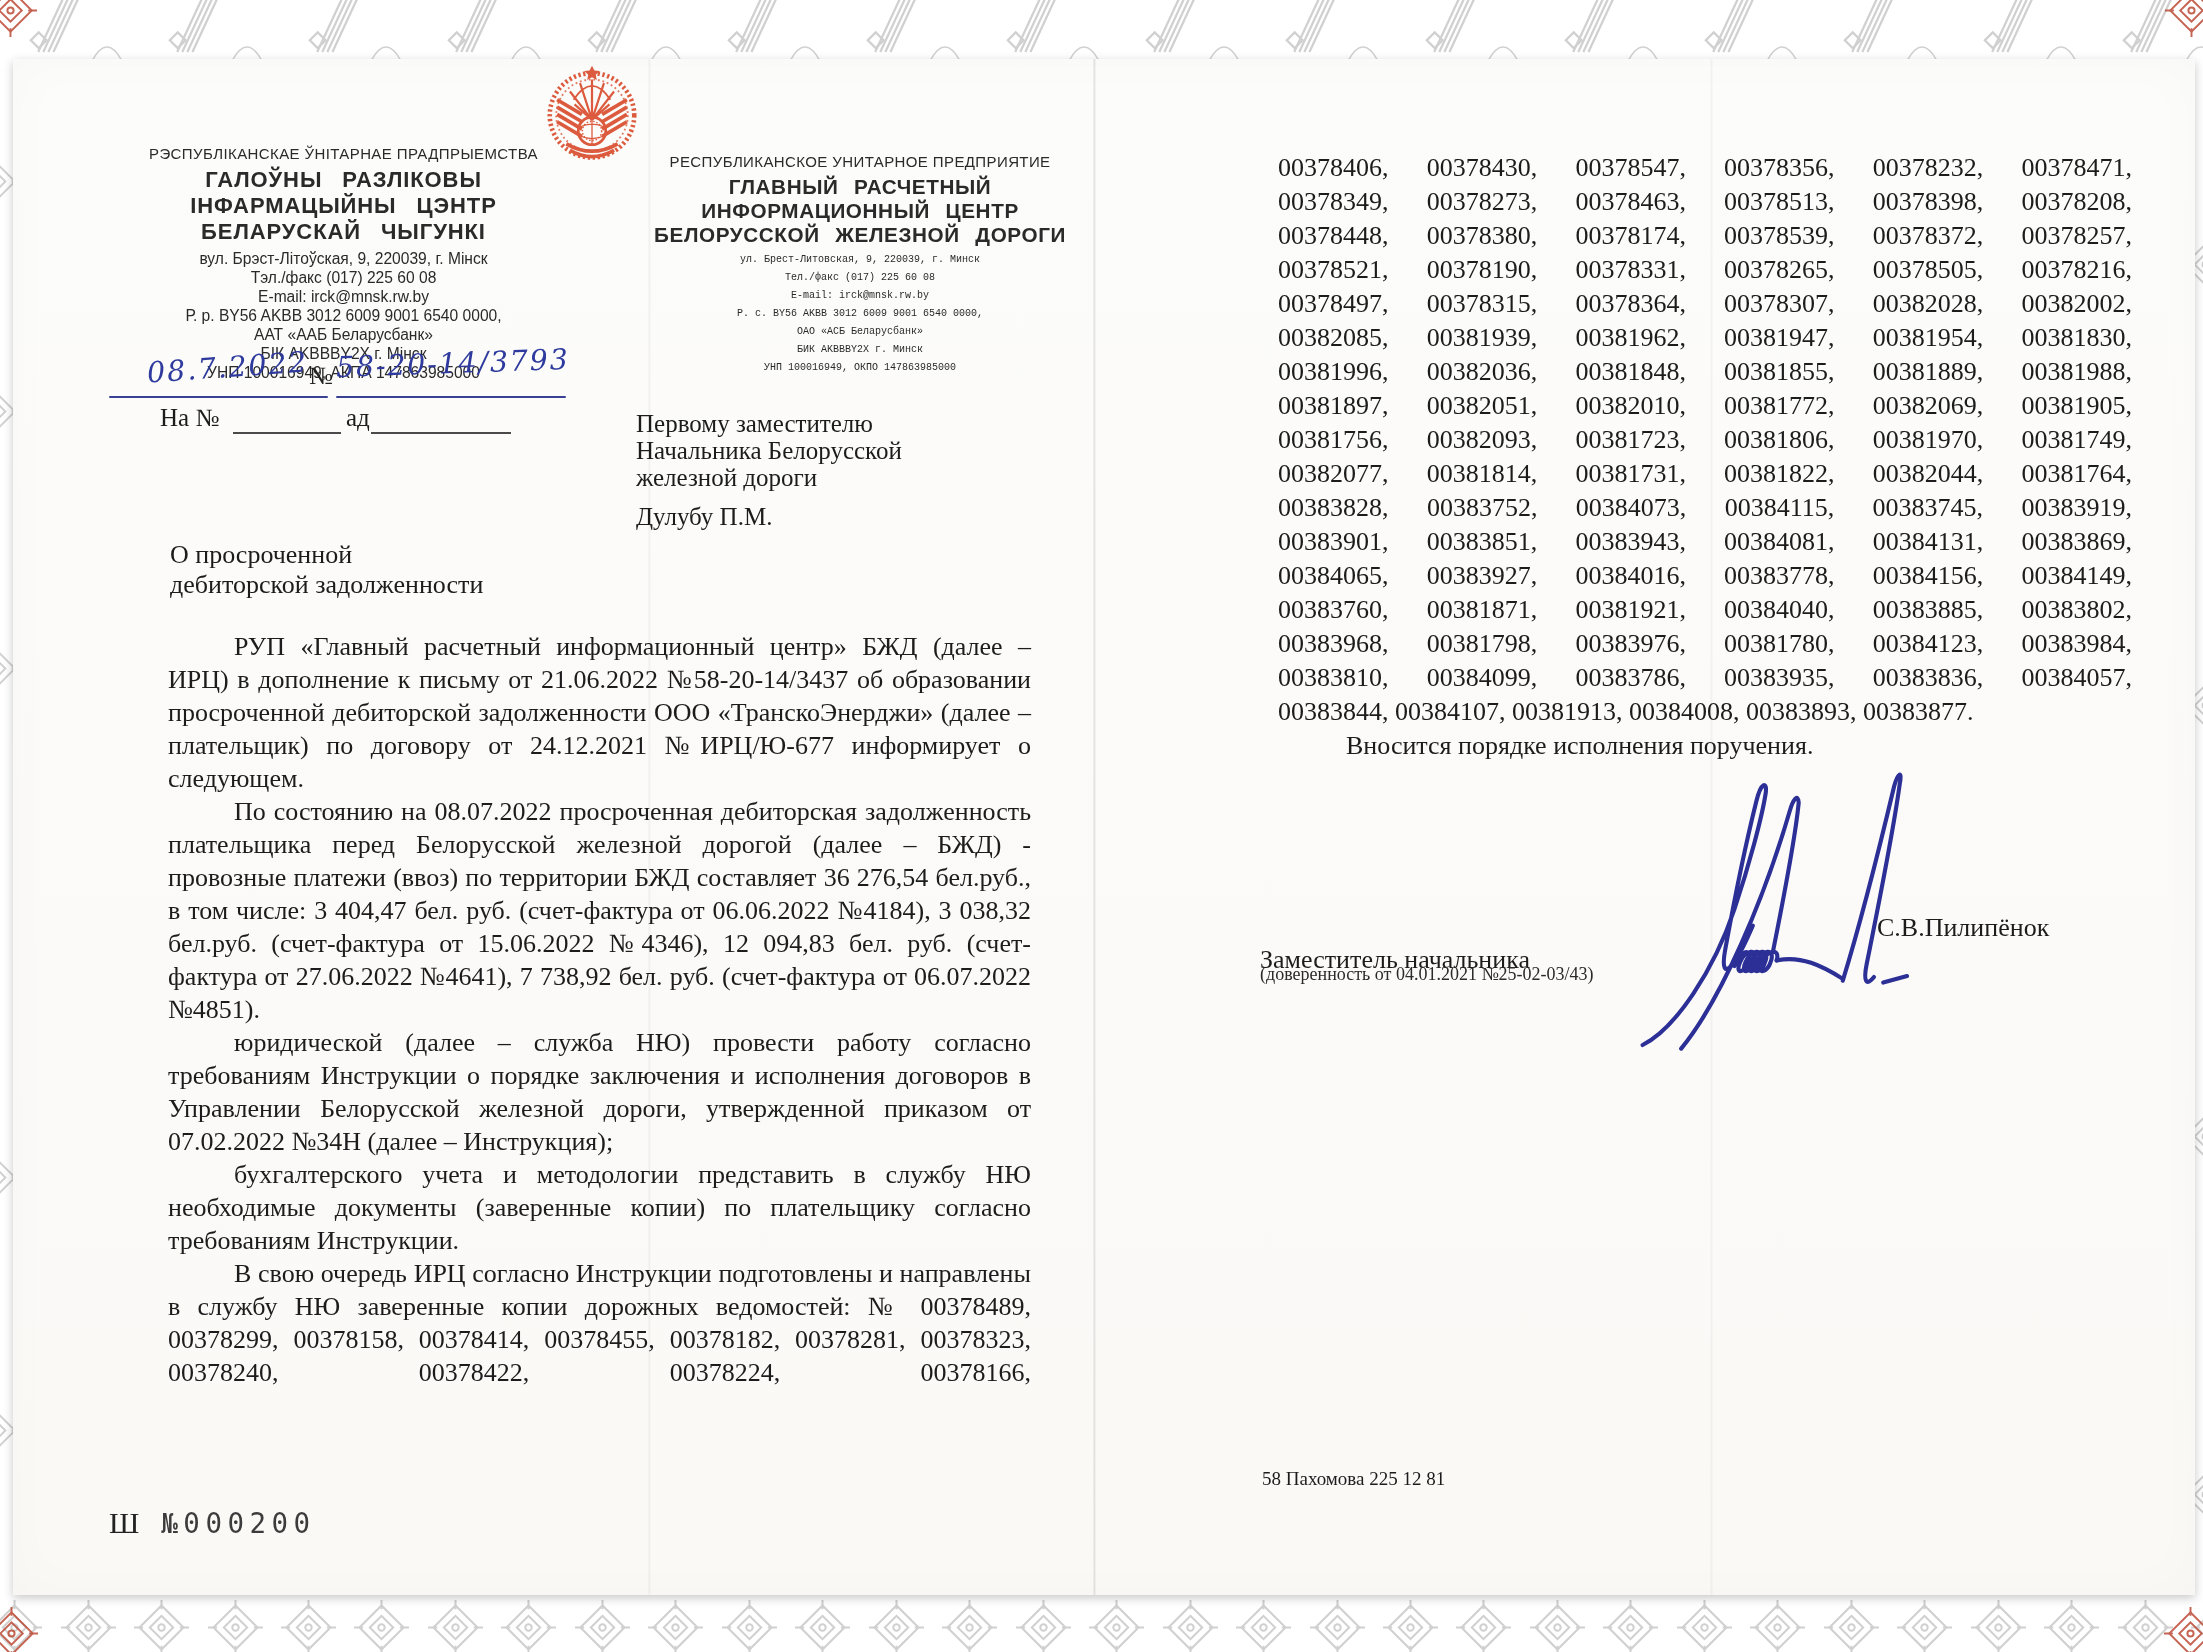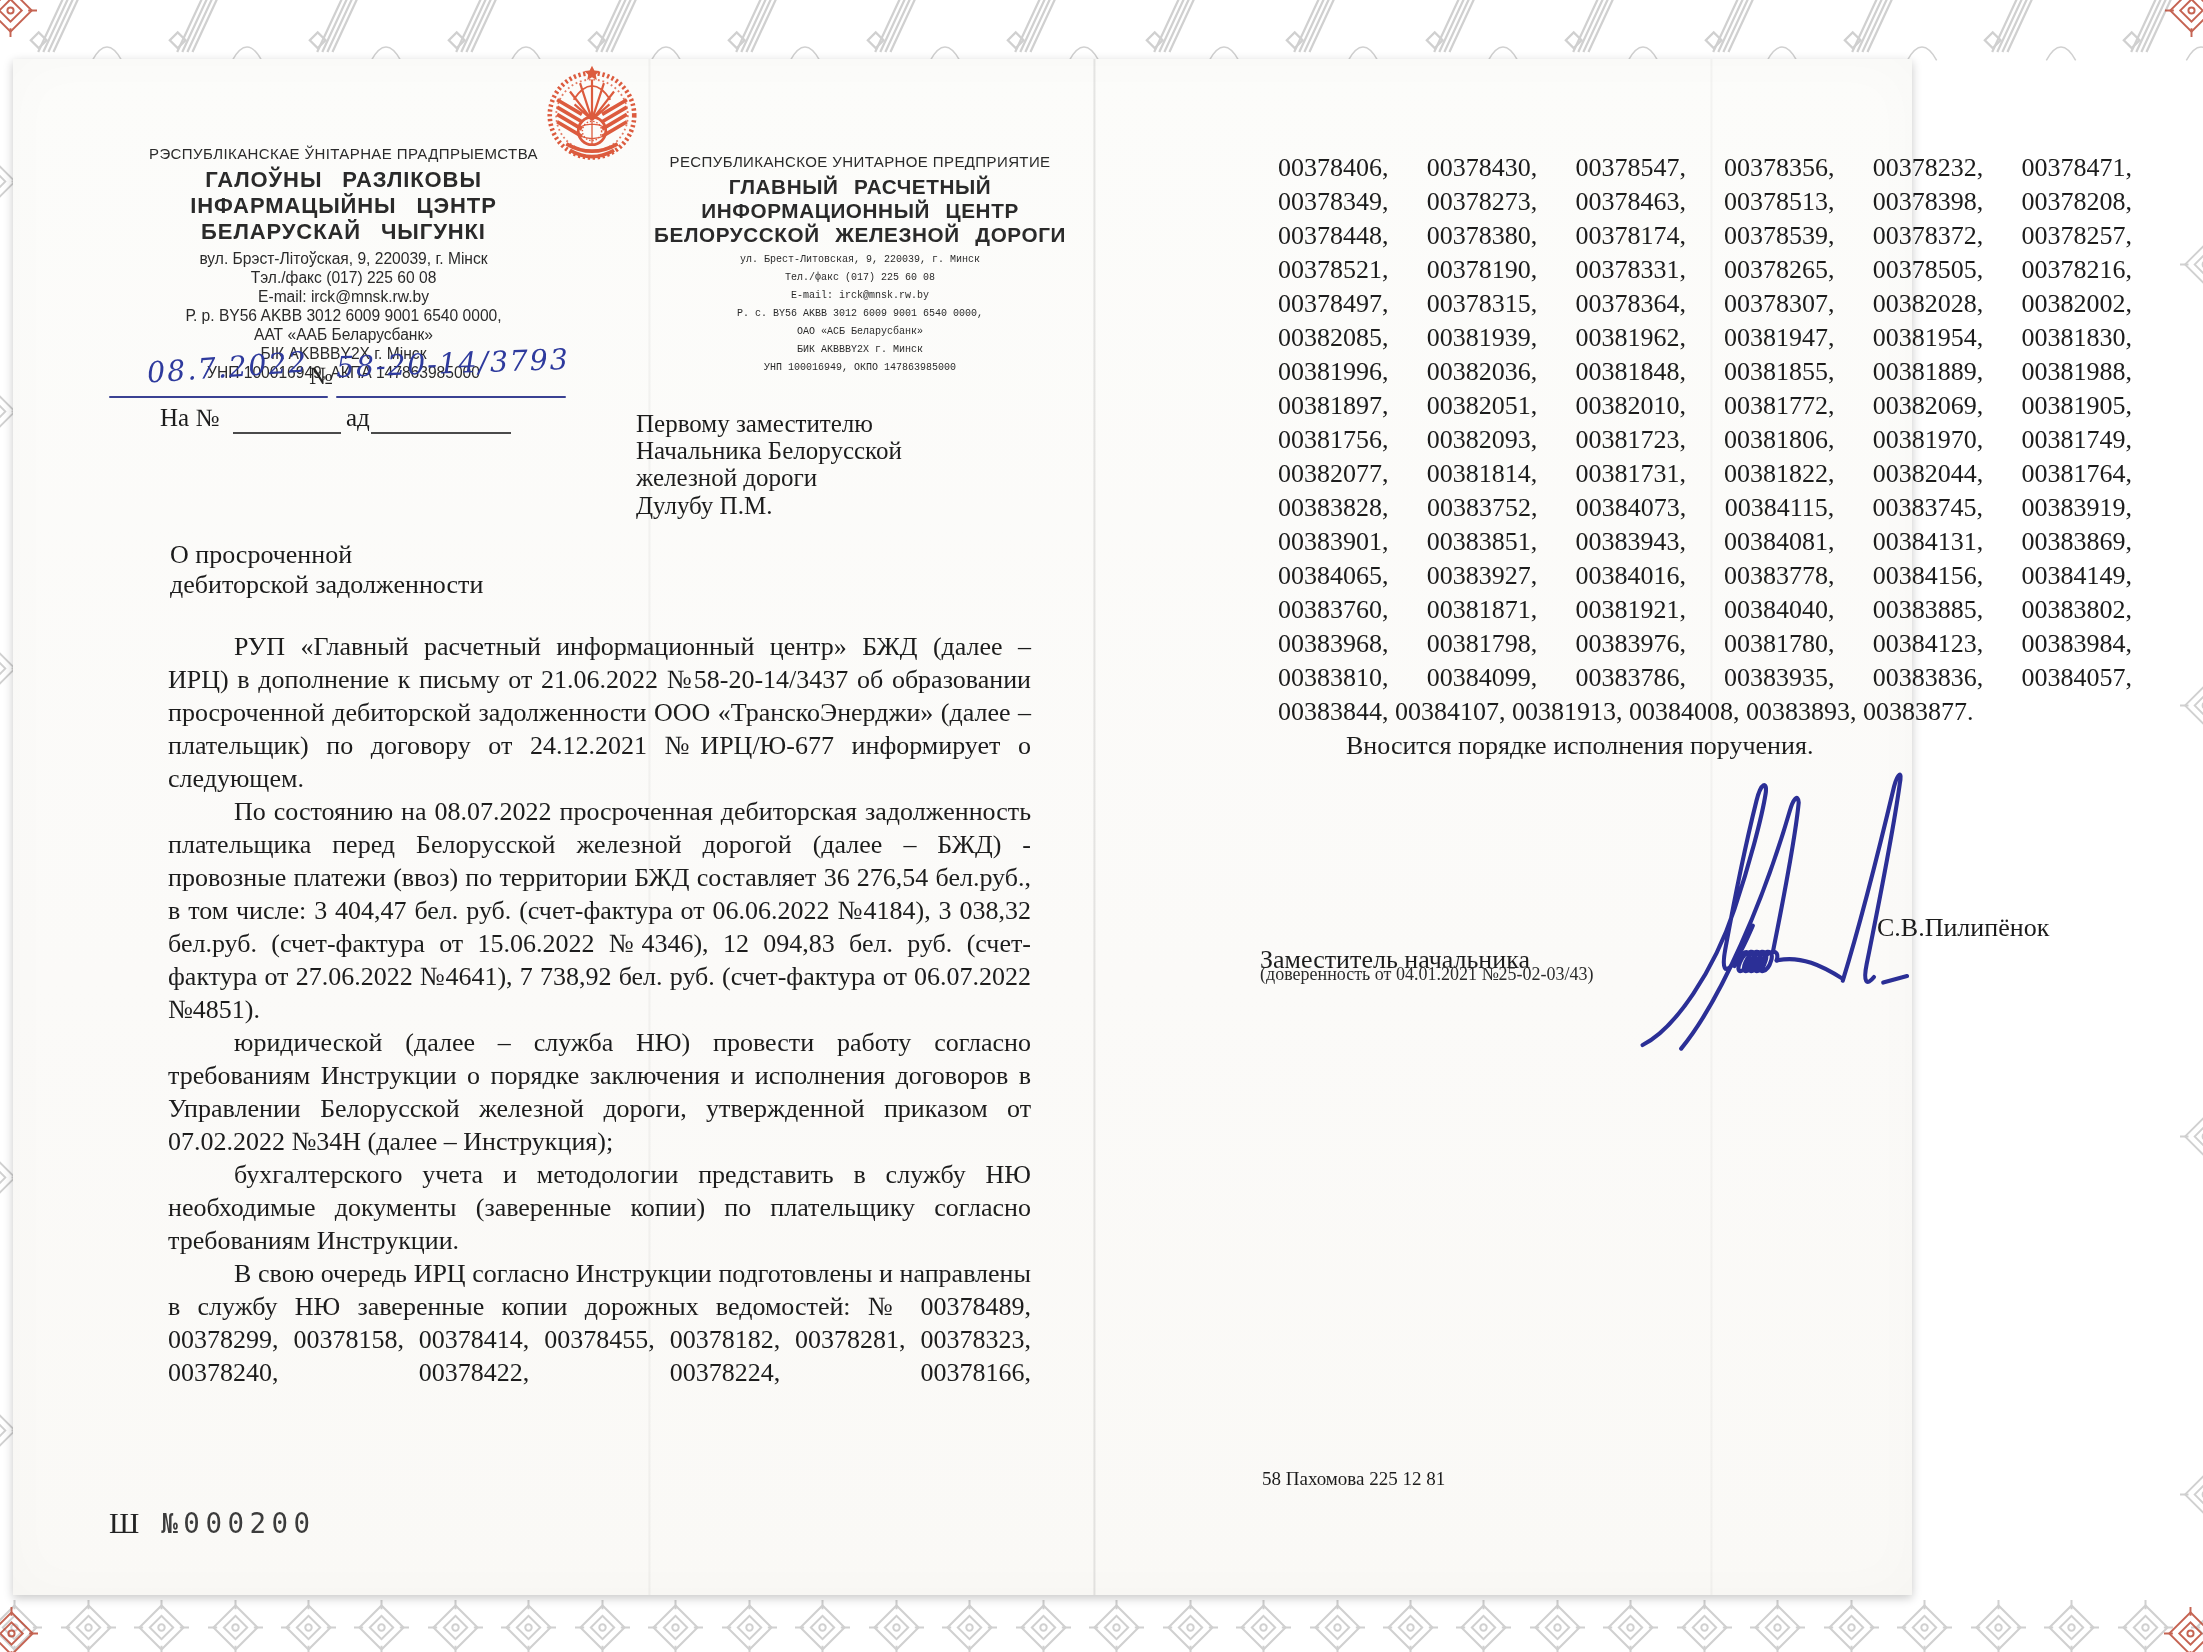--- a/index.html
+++ b/index.html
@@ -2,21 +2,21 @@
 <html style="font-size:14.7px"><head>
 <meta charset="utf-8">
 <style>
   html,body{margin:0;padding:0;background:#ffffff;}
   .canvas{position:relative;width:2204px;height:1653px;overflow:hidden;background:#ffffff;
           font-family:"Liberation Serif","DejaVu Serif",serif;color:#1c1c1c;}
   .decor-layer{position:absolute;inset:0;z-index:0;}
   .deco{position:absolute;color:#d0d0d0;}
   .deco.red{color:#bc4a36;opacity:.85;}
 
-  .paper{position:absolute;left:13px;top:59px;width:1899px;height:1536px;z-index:1;
+  .paper{position:absolute;left:13px;top:59px;width:2182px;height:1536px;z-index:1;
          background:linear-gradient(180deg,#fcfcfa 0%,#fbfaf8 60%,#faf9f6 100%);
          box-shadow:0 2.8px 9.2px rgba(0,0,0,.22), inset 0 0 55px rgba(0,0,0,.02);}
   .seam{position:absolute;top:0;bottom:0;width:2.8px;
         background:linear-gradient(90deg,rgba(0,0,0,.04),rgba(0,0,0,.10),rgba(0,0,0,.02));}
   .seam.s1{left:635px;opacity:.4;}
   .seam.s2{left:1080px;opacity:.9;}
   .seam.s3{left:1697px;opacity:.35;}
 
   .page{position:absolute;inset:0;}
 
@@ -43,21 +43,21 @@
   .hw-line.a{left:96px;top:337px;width:219px;}
   .hw-line.b{left:323px;top:337px;width:230px;}
   .reply-label{position:absolute;left:147px;top:345px;font-size:25px;}
   .reply-from{position:absolute;left:333px;top:345px;font-size:25px;}
   .print-line{position:absolute;height:1.5px;background:#4a4a4a;}
   .print-line.a{left:220px;top:373px;width:108px;}
   .print-line.b{left:358px;top:373px;width:140px;}
 
   
   .addressee{position:absolute;left:623px;top:351px;font-size:25px;line-height:27px;}
-  .addressee .name{margin-top:1px;}
+  .addressee .name{margin-top:12px;}
   .subject{position:absolute;left:157px;top:481px;font-size:26px;line-height:30px;}
   .body-text{position:absolute;left:155px;top:571px;width:863px;font-size:26px;line-height:33px;
              text-align:justify;}
   .body-text p{margin:0;text-indent:66px;}
   .body-text p.stretch-last{text-align-last:justify;}
 
   .stamp{position:absolute;left:96px;top:1447px;white-space:nowrap;}
   .stamp .sh{font-size:30px;color:#222;}
   .stamp .num{font-family:"DejaVu Sans Mono","Liberation Mono",monospace;font-size:27.5px;
               letter-spacing:5.5px;color:#3c3c3c;margin-left:22px;}

